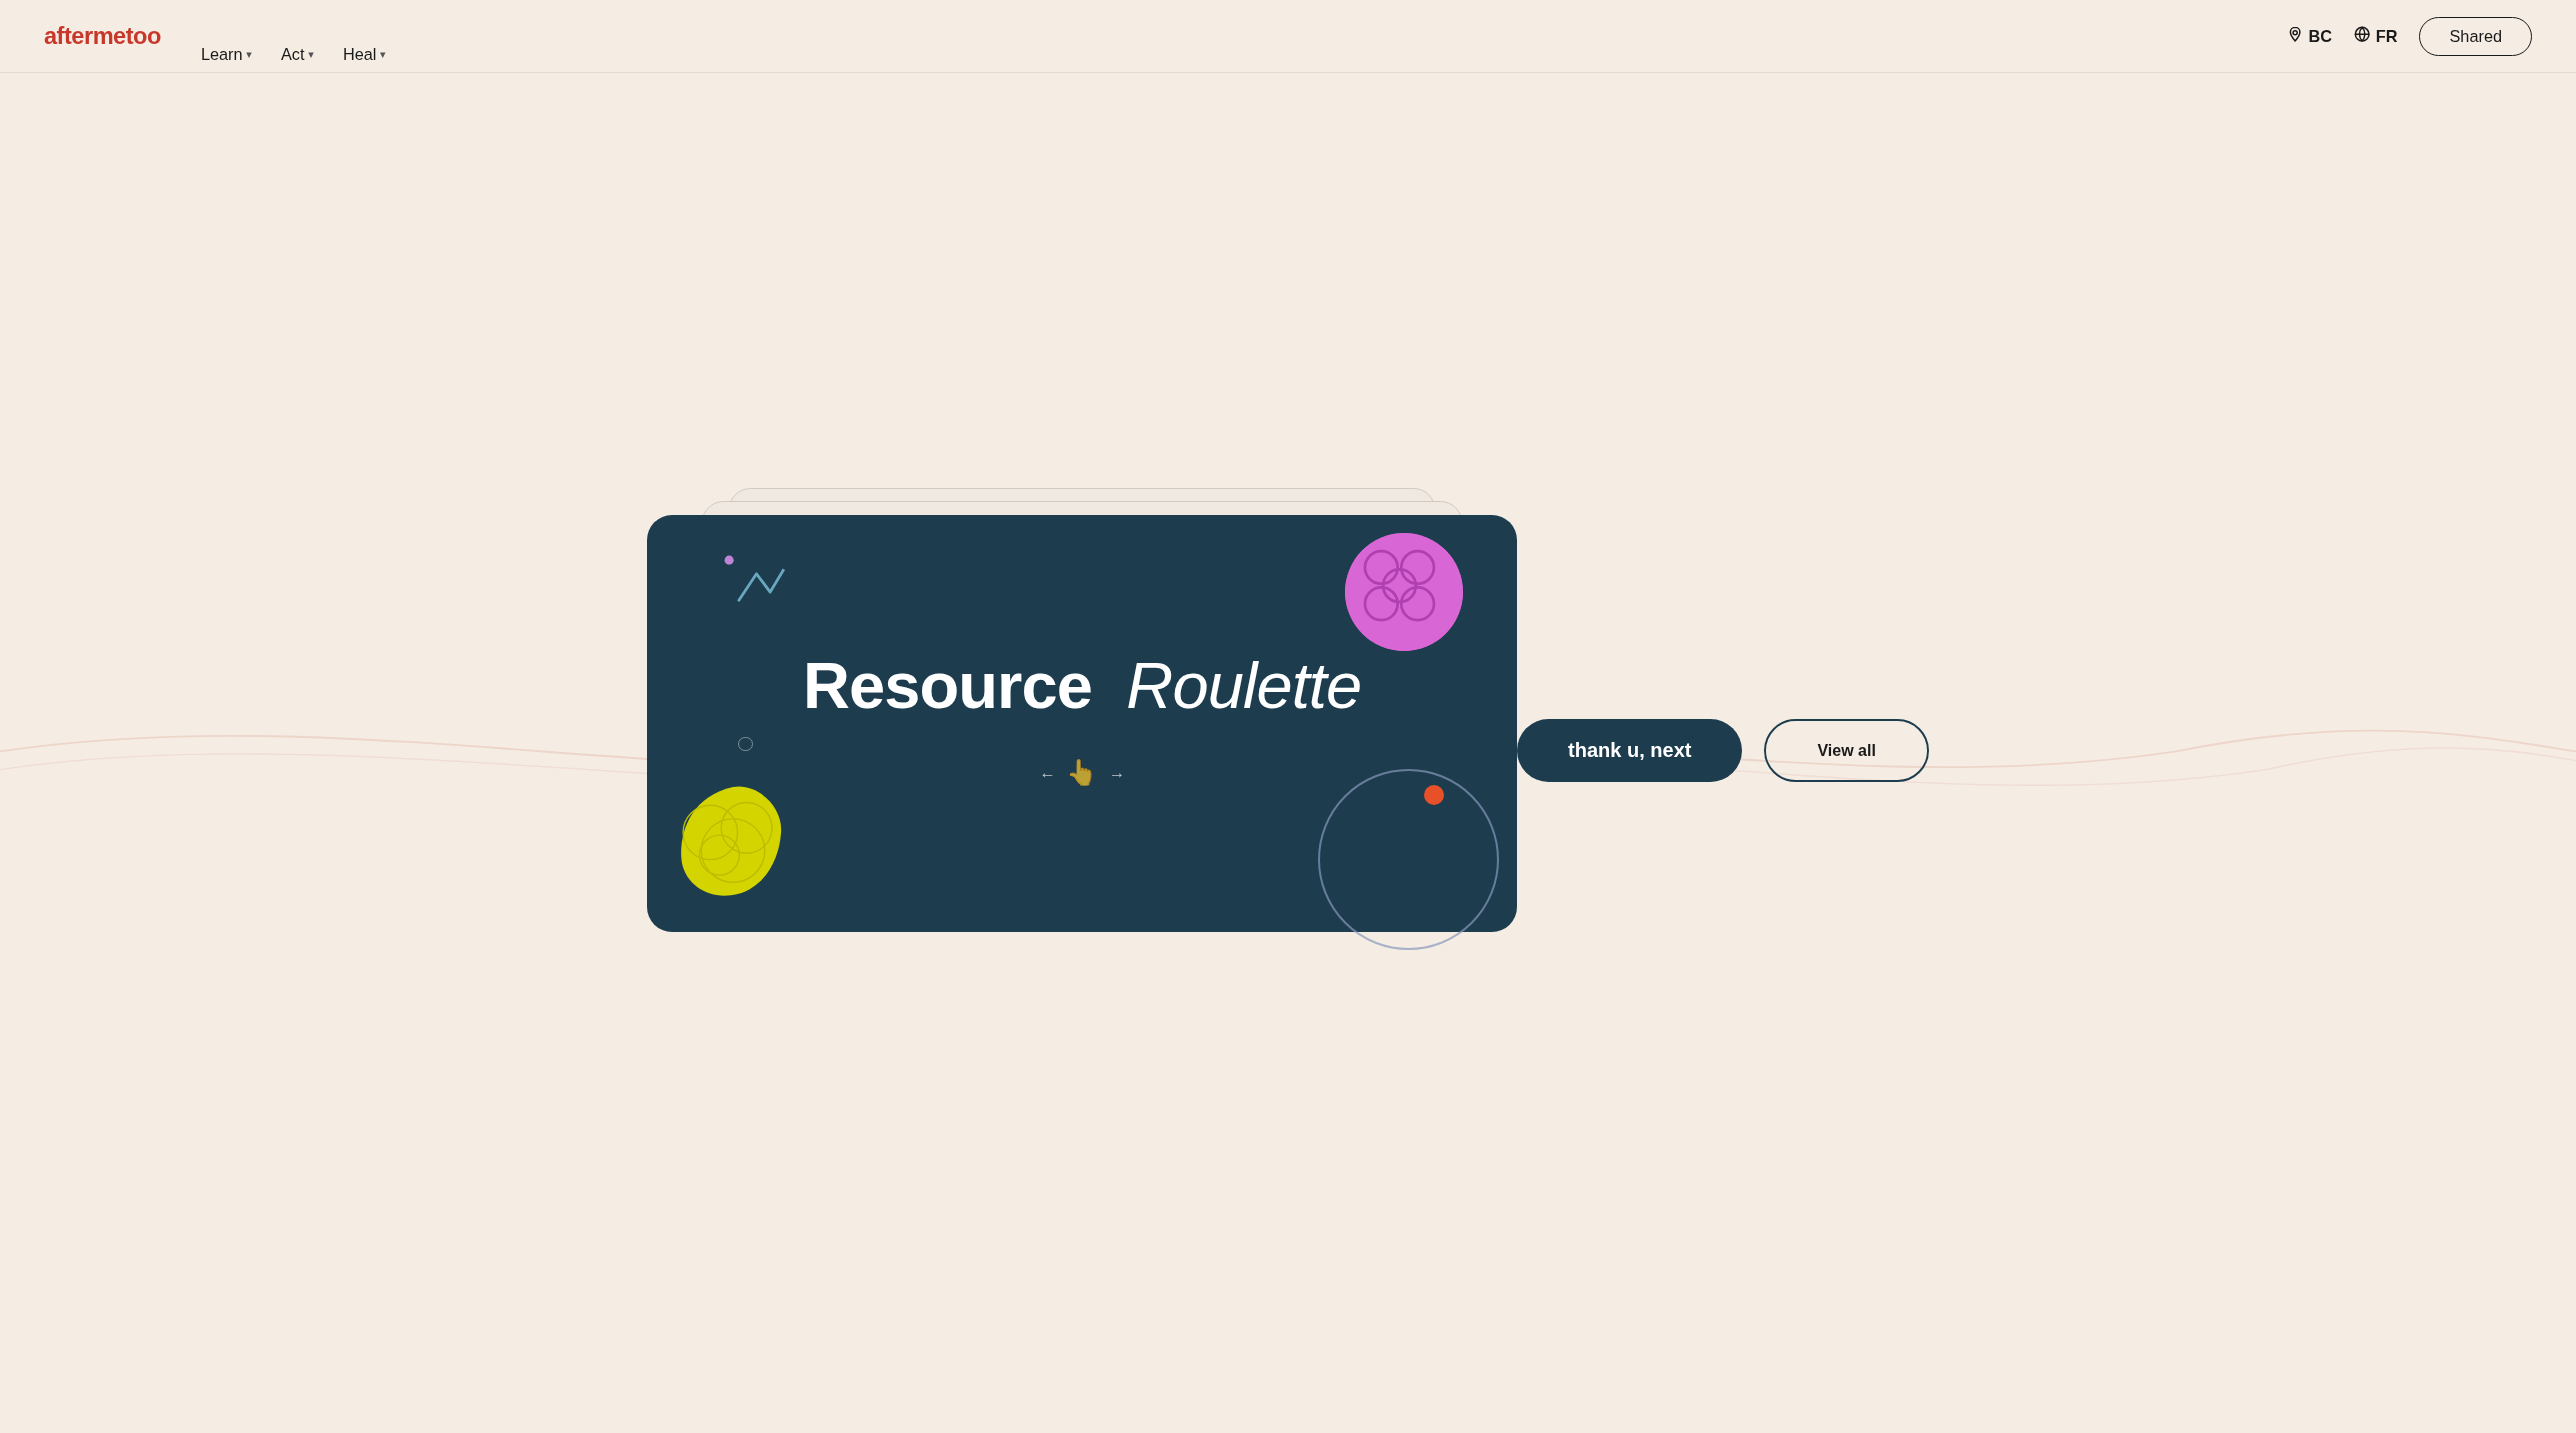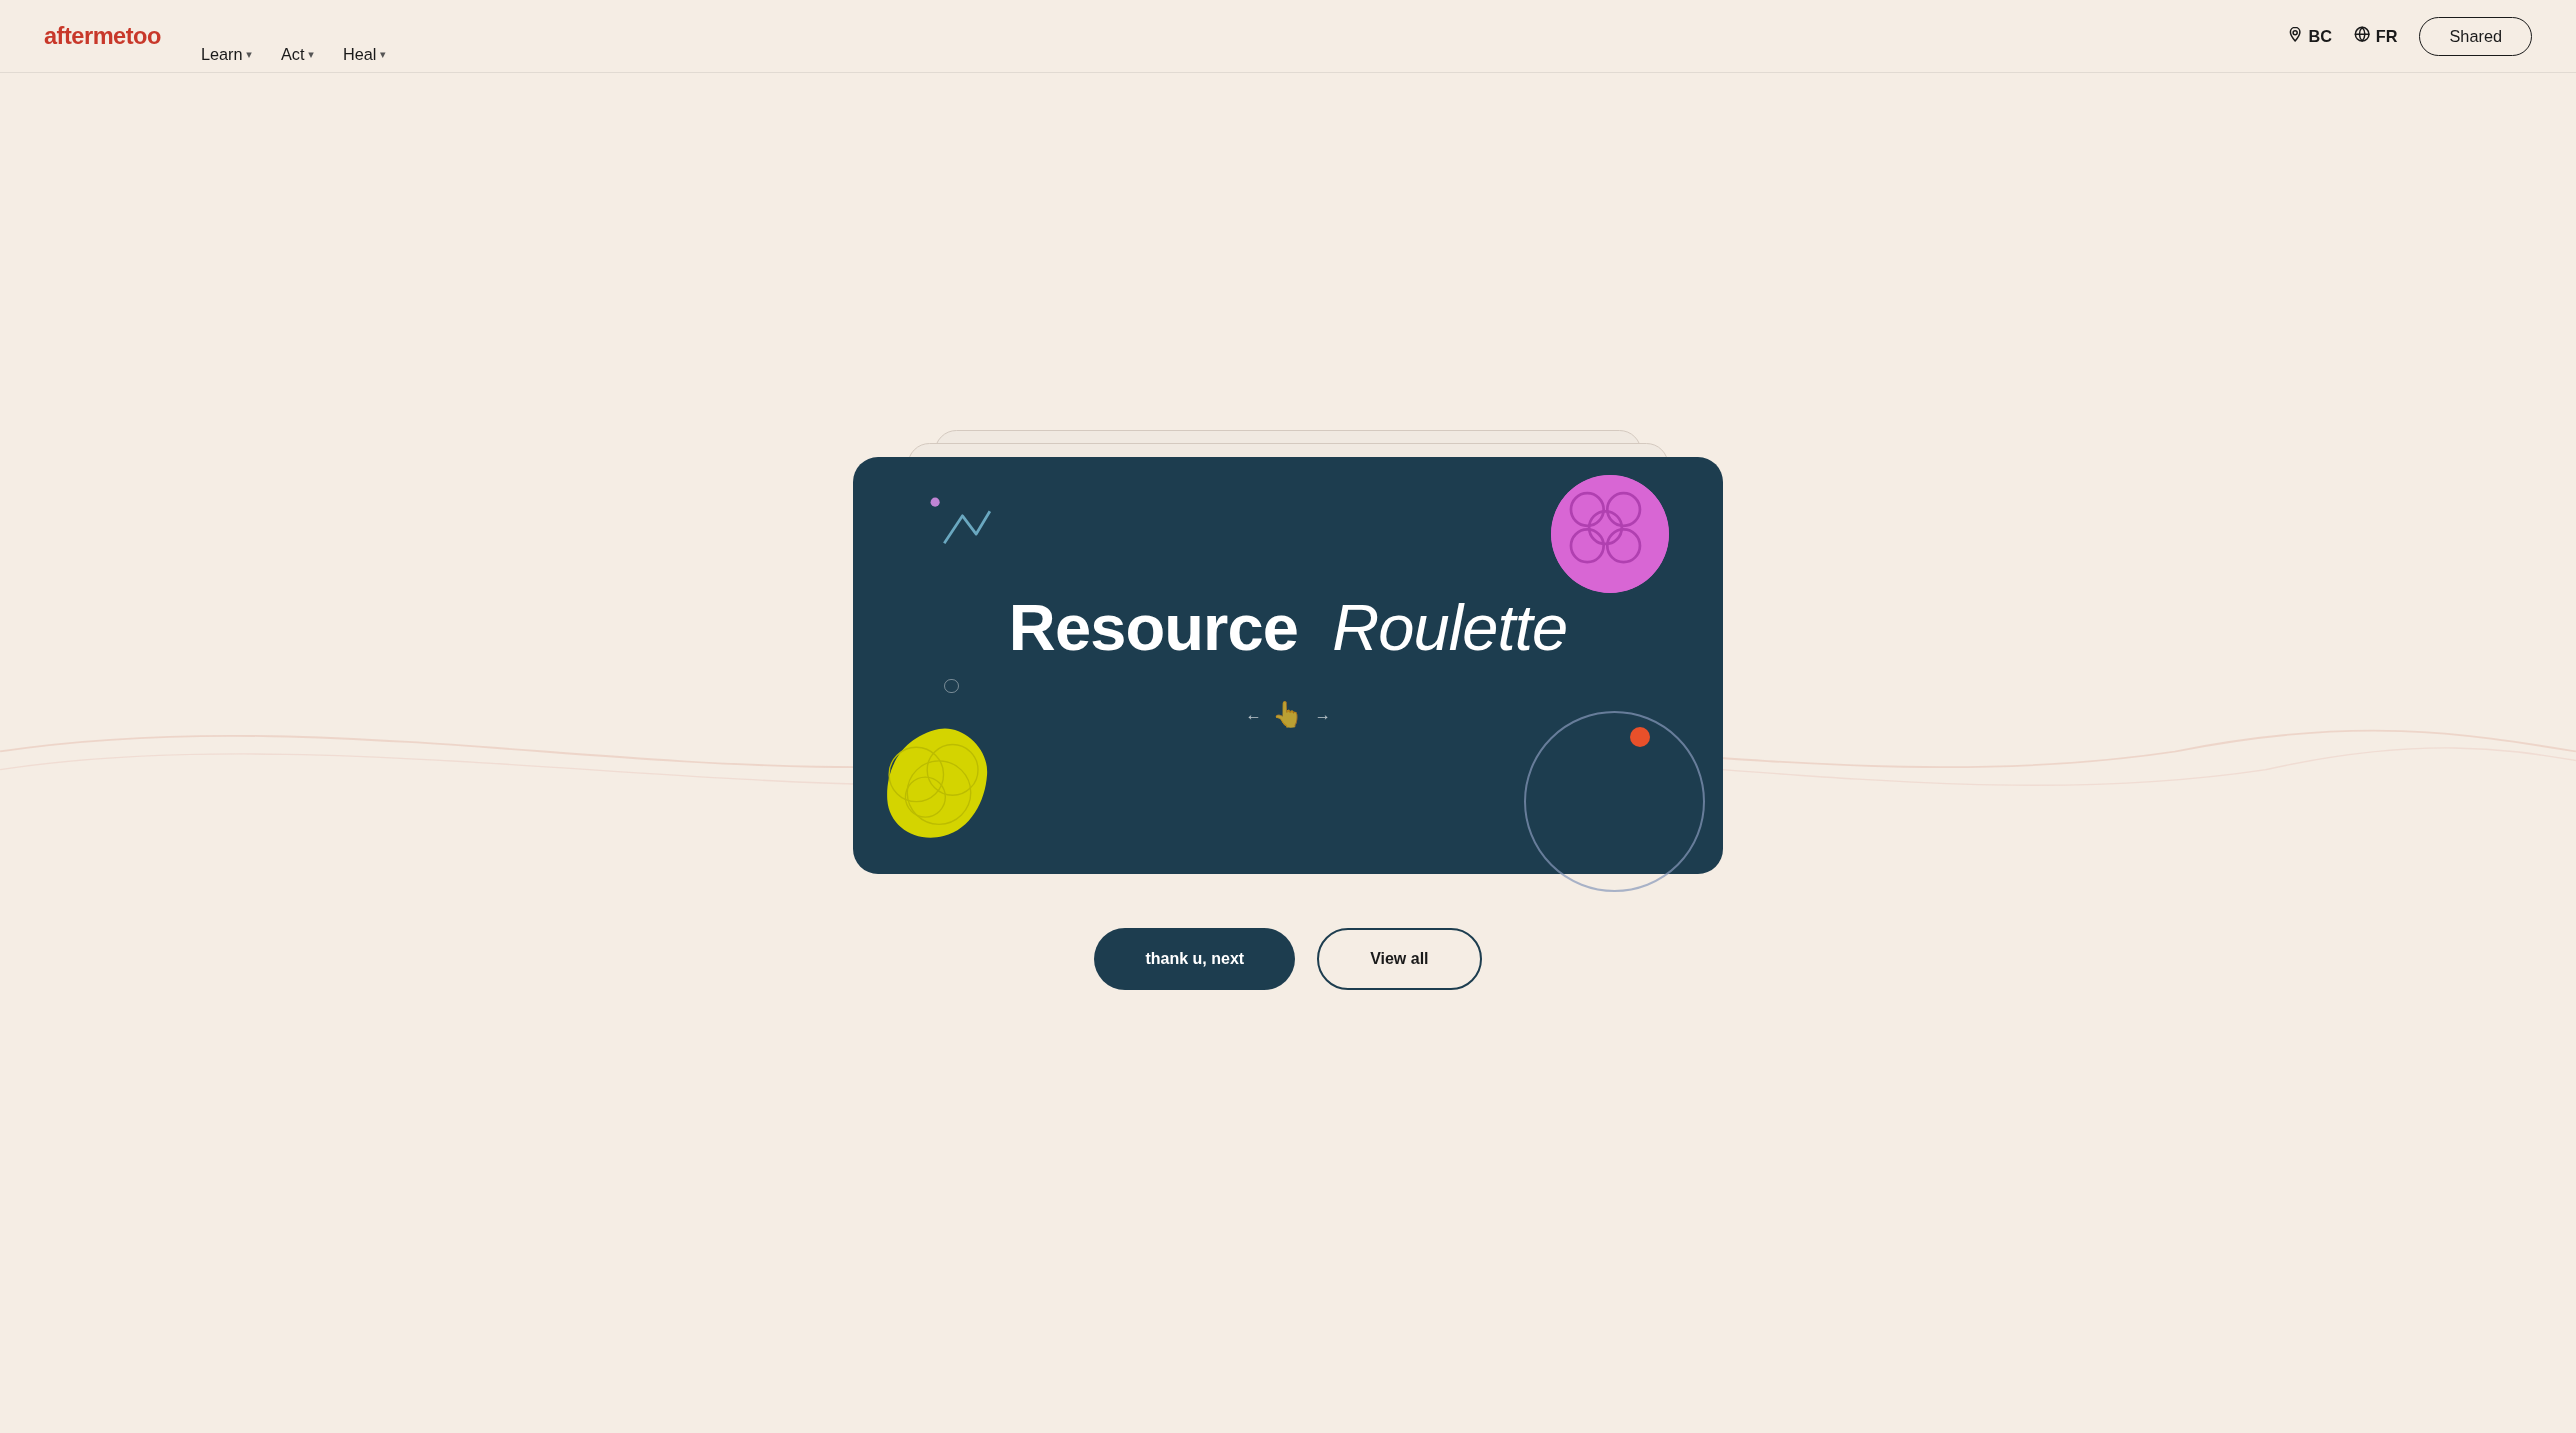--- a/index.html
+++ b/index.html
@@ -97,21 +97,21 @@
       font-size: 16.3px;
       font-weight: 500;
       color: #1a1a1a;
       cursor: pointer;
       transition: background 0.15s, color 0.15s;
     }
 
     
     main {
       display: flex;
-      flex-direction: column;
+      flex-direction: row;
       align-items: center;
       justify-content: center;
       padding: 54px 18px 113px;
       min-height: calc(100vh - 73px);
       position: relative;
     }
 
     
     .card-stack {
       position: relative;
@@ -267,21 +267,21 @@
       z-index: 1;
       position: relative;
     }
 
     .btn-next {
       padding: 20px 51px;
       background: #1d3d4f;
       color: #ffffff;
       border: none;
       border-radius: 45px;
-      font-size: 16px;
+      font-size: 20px;
       font-weight: 600;
       cursor: pointer;
       transition: background 0.15s;
     }
 
     .btn-viewall {
       padding: 20px 51px;
       background: transparent;
       color: #1a1a1a;
       border: 2.3px solid #1d3d4f;

